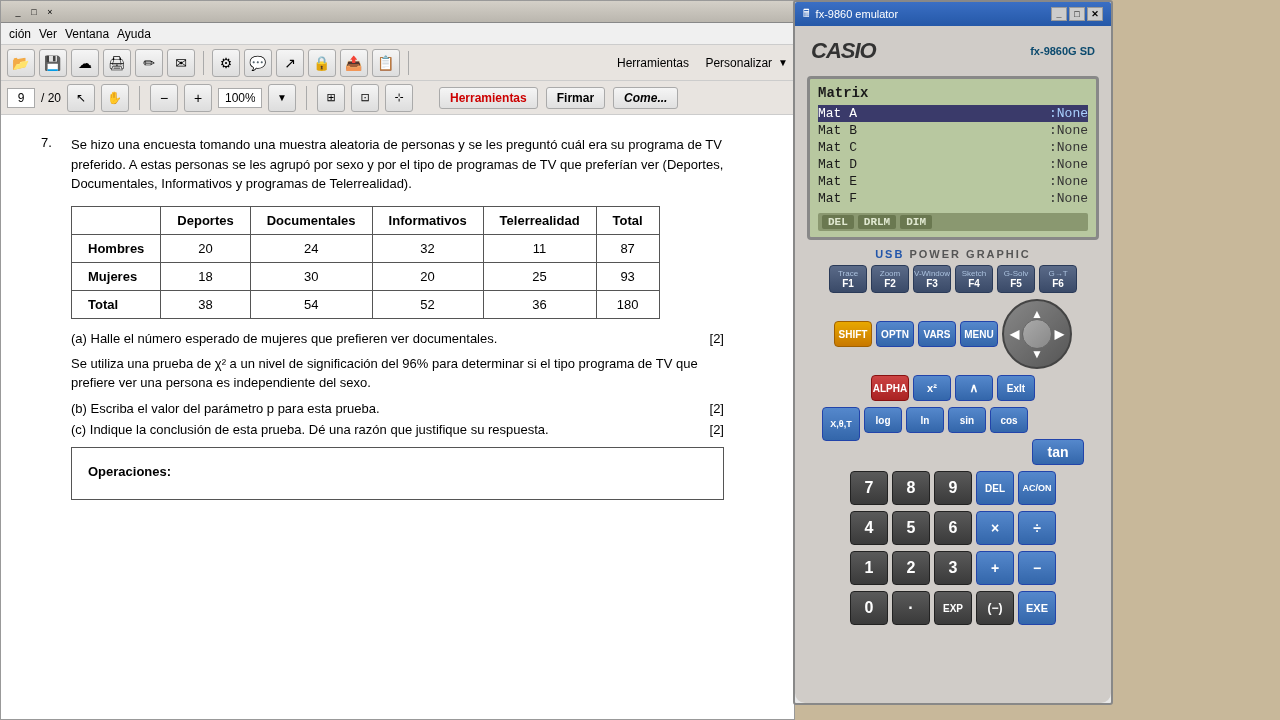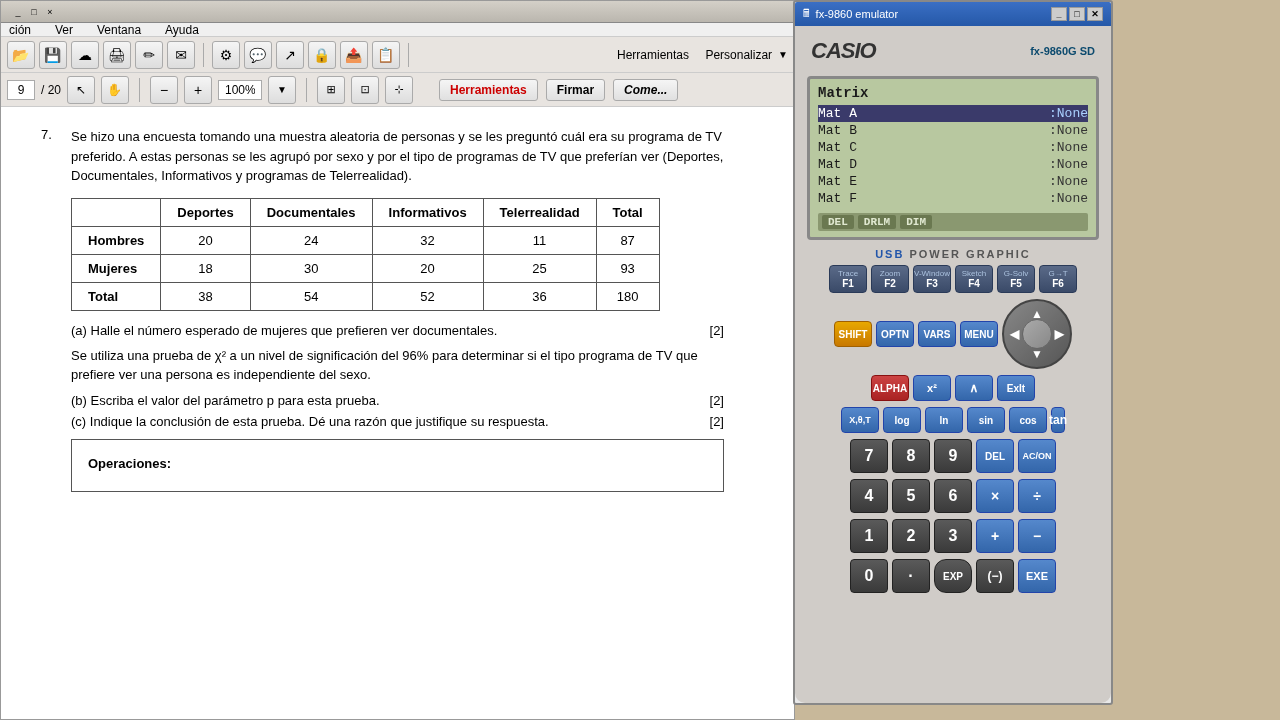--- a/index.html
+++ b/index.html
@@ -25,28 +25,28 @@
       padding: 0 8px;
       font-size: 11px;
       color: #000;
       border-bottom: 1px solid #888;
     }
 
     #pdf-titlebar .title-text { flex: 1; font-size: 11px; }
     #pdf-titlebar .win-btn { width: 14px; height: 14px; margin-left: 2px; display: inline-flex; align-items: center; justify-content: center; font-size: 9px; cursor: pointer; }
 
     #pdf-menubar {
-      height: 14px;
+      height: 22px;
       background: #f0f0f0;
       display: flex;
       align-items: center;
       padding: 0 4px;
       border-bottom: 1px solid #ccc;
       font-size: 12px;
-      gap: 16px;
+      gap: 0;
     }
     #pdf-menubar span { cursor: pointer; padding: 2px 4px; }
 
     #pdf-toolbar {
       height: 36px;
       background: #e8e4e0;
       border-bottom: 1px solid #ccc;
       display: flex;
       align-items: center;
       padding: 0 6px;
@@ -270,26 +270,26 @@
     .shift-btn { background: linear-gradient(to bottom, #e8a800, #c87800); border: 1px solid #a06000; color: white; width: 38px; height: 26px; font-size: 10px; font-weight: bold; }
     .optn-btn { background: linear-gradient(to bottom, #5588cc, #3366aa); border: 1px solid #2244aa; color: white; width: 38px; height: 26px; font-size: 10px; font-weight: bold; }
     .vars-btn { background: linear-gradient(to bottom, #5588cc, #3366aa); border: 1px solid #2244aa; color: white; width: 38px; height: 26px; font-size: 10px; font-weight: bold; }
     .menu-btn { background: linear-gradient(to bottom, #5588cc, #3366aa); border: 1px solid #2244aa; color: white; width: 38px; height: 26px; font-size: 10px; font-weight: bold; }
 
     .alpha-btn { background: linear-gradient(to bottom, #cc4444, #aa2222); border: 1px solid #881111; color: white; width: 38px; height: 26px; font-size: 10px; font-weight: bold; }
     .x2-btn { background: linear-gradient(to bottom, #5588cc, #3366aa); border: 1px solid #2244aa; color: white; width: 38px; height: 26px; font-size: 11px; font-weight: bold; }
     .caret-btn { background: linear-gradient(to bottom, #5588cc, #3366aa); border: 1px solid #2244aa; color: white; width: 38px; height: 26px; font-size: 12px; font-weight: bold; }
     .exit-btn { background: linear-gradient(to bottom, #5588cc, #3366aa); border: 1px solid #2244aa; color: white; width: 38px; height: 26px; font-size: 10px; font-weight: bold; }
 
-    .xt0t-btn { background: linear-gradient(to bottom, #5588cc, #3366aa); border: 1px solid #2244aa; color: white; width: 38px; height: 26px; font-size: 9px; font-weight: bold; }
+    .xt0t-btn { background: linear-gradient(to bottom, #5588cc, #3366aa); border: 1px solid #2244aa; color: white; width: 38px; height: 34px; font-size: 9px; font-weight: bold; }
     .log-btn { background: linear-gradient(to bottom, #5588cc, #3366aa); border: 1px solid #2244aa; color: white; width: 38px; height: 26px; font-size: 10px; font-weight: bold; }
     .ln-btn { background: linear-gradient(to bottom, #5588cc, #3366aa); border: 1px solid #2244aa; color: white; width: 38px; height: 26px; font-size: 10px; font-weight: bold; }
     .sin-btn { background: linear-gradient(to bottom, #5588cc, #3366aa); border: 1px solid #2244aa; color: white; width: 38px; height: 26px; font-size: 10px; font-weight: bold; }
     .cos-btn { background: linear-gradient(to bottom, #5588cc, #3366aa); border: 1px solid #2244aa; color: white; width: 38px; height: 26px; font-size: 10px; font-weight: bold; }
-    .tan-btn { background: linear-gradient(to bottom, #5588cc, #3366aa); border: 1px solid #2244aa; color: white; width: 14px; height: 26px; font-size: 12px; font-weight: bold; }
+    .tan-btn { background: linear-gradient(to bottom, #5588cc, #3366aa); border: 1px solid #2244aa; color: white; width: 52px; height: 26px; font-size: 14px; font-weight: bold; margin-top: 32px; }
 
     .abk-btn { background: linear-gradient(to bottom, #5588cc, #3366aa); border: 1px solid #2244aa; color: white; width: 38px; height: 26px; font-size: 9px; font-weight: bold; }
     .fd-btn { background: linear-gradient(to bottom, #5588cc, #3366aa); border: 1px solid #2244aa; color: white; width: 38px; height: 26px; font-size: 9px; font-weight: bold; }
     .lparen-btn { background: linear-gradient(to bottom, #5588cc, #3366aa); border: 1px solid #2244aa; color: white; width: 38px; height: 26px; font-size: 12px; font-weight: bold; }
     .rparen-btn { background: linear-gradient(to bottom, #5588cc, #3366aa); border: 1px solid #2244aa; color: white; width: 38px; height: 26px; font-size: 12px; font-weight: bold; }
     .comma-btn { background: linear-gradient(to bottom, #5588cc, #3366aa); border: 1px solid #2244aa; color: white; width: 38px; height: 26px; font-size: 12px; font-weight: bold; }
     .arrow-btn { background: linear-gradient(to bottom, #5588cc, #3366aa); border: 1px solid #2244aa; color: white; width: 38px; height: 26px; font-size: 12px; font-weight: bold; }
 
     .num-btn {
       width: 38px; height: 34px;
@@ -301,21 +301,21 @@
       border-radius: 4px;
       cursor: pointer;
     }
 
     .del-btn { background: linear-gradient(to bottom, #5588cc, #3366aa); border: 1px solid #2244aa; color: white; width: 38px; height: 34px; font-size: 10px; font-weight: bold; border-radius: 4px; cursor: pointer; }
     .acon-btn { background: linear-gradient(to bottom, #5588cc, #3366aa); border: 1px solid #2244aa; color: white; width: 38px; height: 34px; font-size: 9px; font-weight: bold; border-radius: 4px; cursor: pointer; }
     .mul-btn { background: linear-gradient(to bottom, #5588cc, #3366aa); border: 1px solid #2244aa; color: white; width: 38px; height: 34px; font-size: 14px; font-weight: bold; border-radius: 4px; cursor: pointer; }
     .div-btn { background: linear-gradient(to bottom, #5588cc, #3366aa); border: 1px solid #2244aa; color: white; width: 38px; height: 34px; font-size: 14px; font-weight: bold; border-radius: 4px; cursor: pointer; }
     .add-btn { background: linear-gradient(to bottom, #5588cc, #3366aa); border: 1px solid #2244aa; color: white; width: 38px; height: 34px; font-size: 14px; font-weight: bold; border-radius: 4px; cursor: pointer; }
     .sub-btn { background: linear-gradient(to bottom, #5588cc, #3366aa); border: 1px solid #2244aa; color: white; width: 38px; height: 34px; font-size: 14px; font-weight: bold; border-radius: 4px; cursor: pointer; }
-    .exp-btn { background: linear-gradient(to bottom, #5a5a5a, #3a3a3a); border: 1px solid #222; color: white; width: 38px; height: 34px; font-size: 10px; font-weight: bold; border-radius: 12px; cursor: pointer; }
+    .exp-btn { background: linear-gradient(to bottom, #5a5a5a, #3a3a3a); border: 1px solid #222; color: white; width: 38px; height: 34px; font-size: 10px; font-weight: bold; border-radius: 4px; cursor: pointer; }
     .neg-btn { background: linear-gradient(to bottom, #5a5a5a, #3a3a3a); border: 1px solid #222; color: white; width: 38px; height: 34px; font-size: 12px; font-weight: bold; border-radius: 4px; cursor: pointer; }
     .exe-btn { background: linear-gradient(to bottom, #5588cc, #3366aa); border: 1px solid #2244aa; color: white; width: 38px; height: 34px; font-size: 11px; font-weight: bold; border-radius: 4px; cursor: pointer; }
     .dot-btn { background: linear-gradient(to bottom, #5a5a5a, #3a3a3a); border: 1px solid #222; color: white; width: 38px; height: 34px; font-size: 16px; font-weight: bold; border-radius: 4px; cursor: pointer; }
     .zero-btn { background: linear-gradient(to bottom, #5a5a5a, #3a3a3a); border: 1px solid #222; color: white; width: 38px; height: 34px; font-size: 16px; font-weight: bold; border-radius: 4px; cursor: pointer; }
 
     .nav-outer {
       width: 70px; height: 70px;
       border-radius: 50%;
       background: linear-gradient(135deg, #888, #555);
       border: 2px solid #444;

